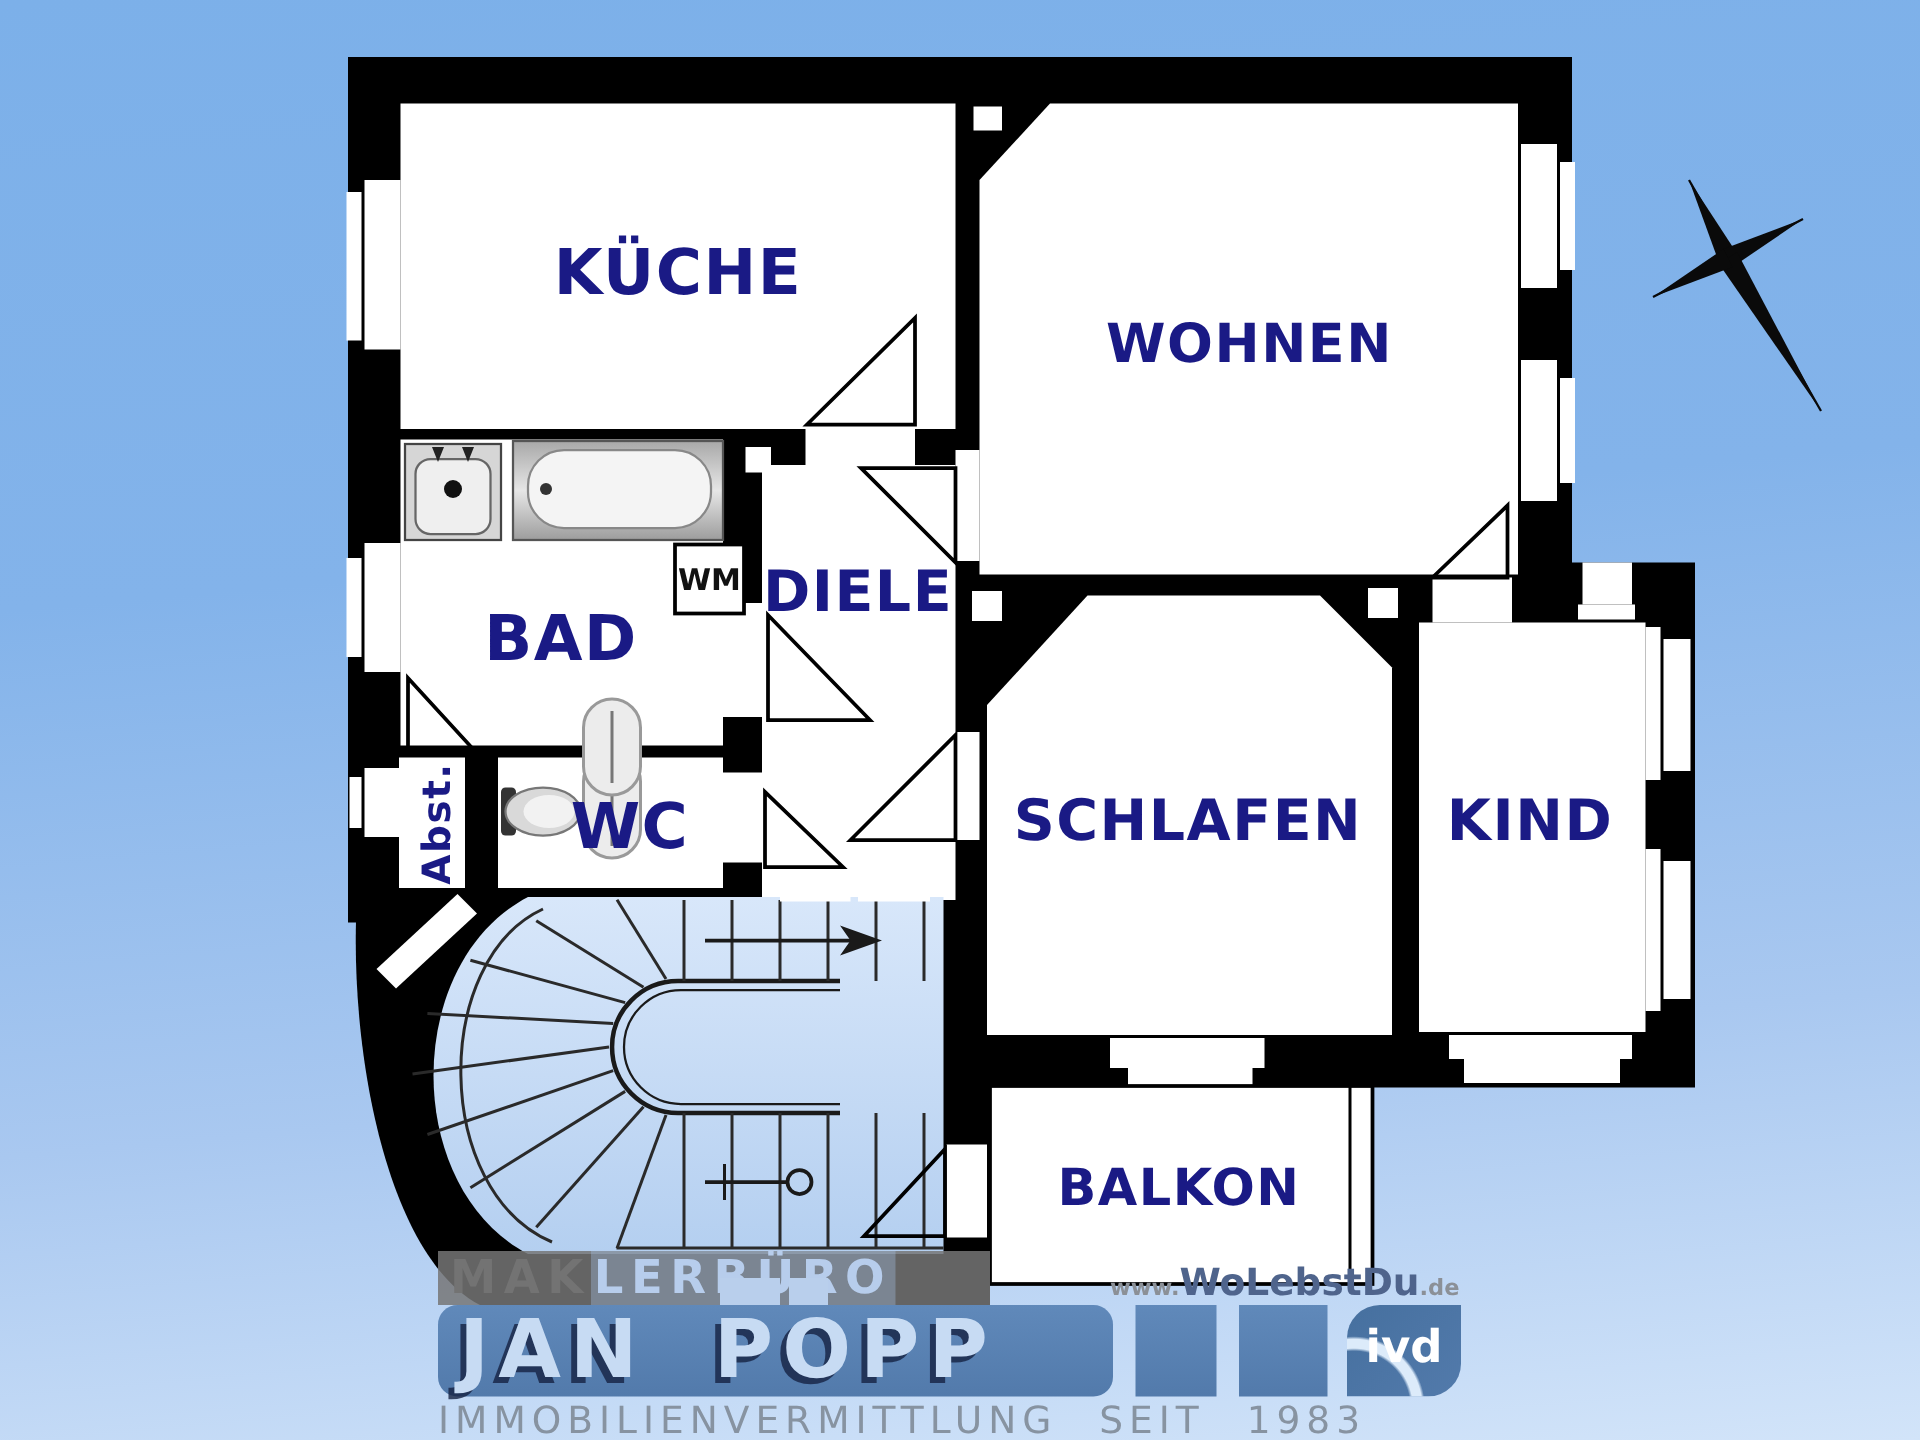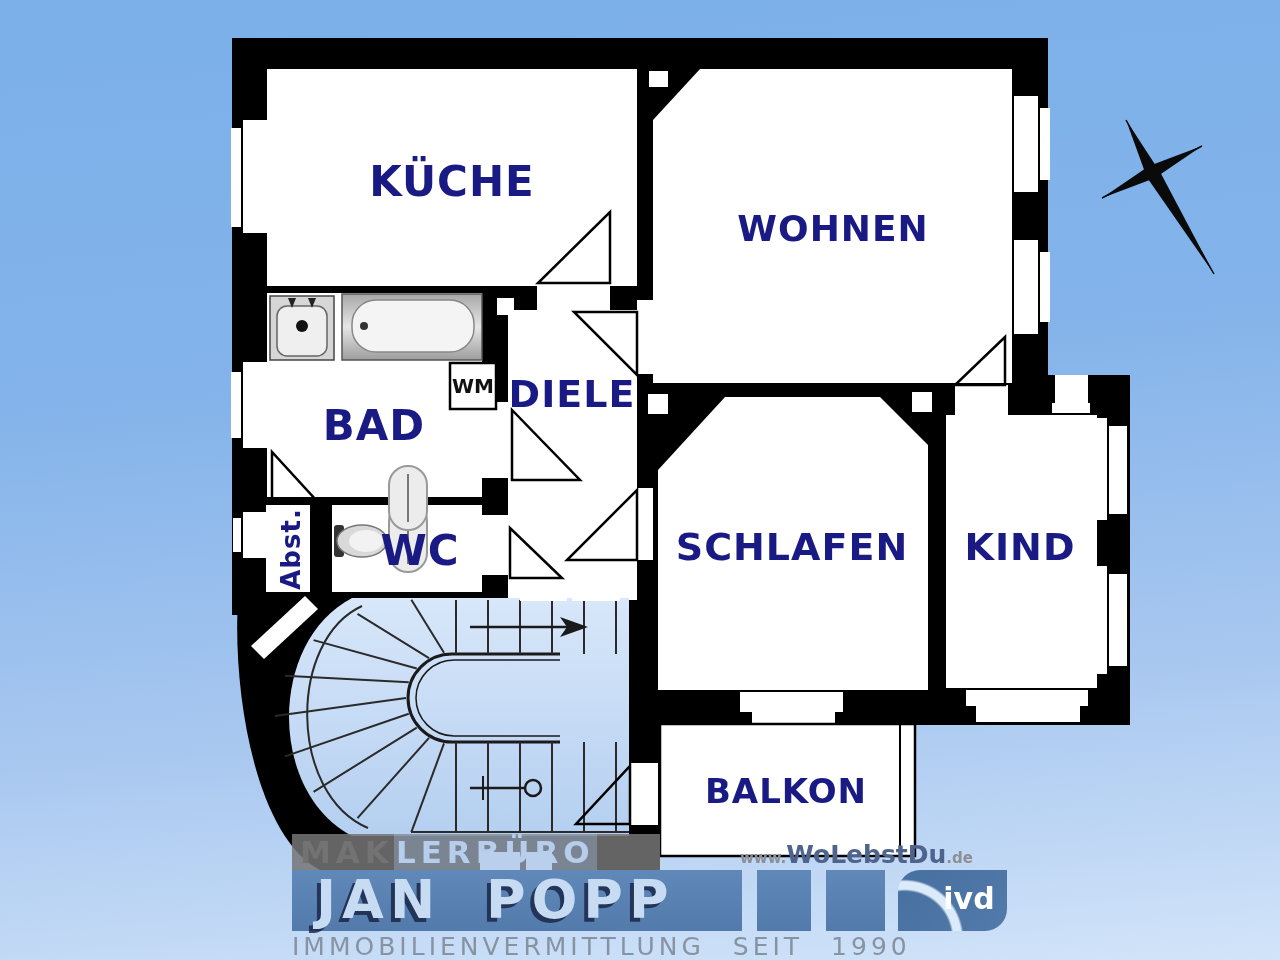--- a/index.html
+++ b/index.html
@@ -29,32 +29,33 @@
   }
   .url .small{font-size:15px;color:#8b9097;font-weight:bold;}
   .url .big{font-size:25px;color:#4f648c;font-weight:bold;}
   .band-blue-seg{
     position:absolute;top:870px;height:61px;
     background:linear-gradient(180deg,#6089ba 0%,#52７aab 100%);
     background:linear-gradient(180deg,#6089ba 0%,#527aab 100%);
   }
   .seg-main{left:292px;width:450px;
     font-size:54px;font-weight:bold;color:#c7dbf3;letter-spacing:6px;word-spacing:20px;
-    line-height:60px;padding-left:24px;box-sizing:border-box;white-space:nowrap;
+    line-height:60px;padding-left:14px;box-sizing:border-box;white-space:nowrap;
     text-shadow:-4px 4px 0 rgba(21,34,66,0.8);
+    border-radius:13px;
   }
   .seg-sq1{left:757px;width:54px;}
   .seg-sq2{left:826px;width:59px;}
   .ivd-tile{
     left:898px;width:76px;
     background:
       radial-gradient(circle at 6% 112%, rgba(220,235,250,0) 38%, #dcebfa 40%, #dcebfa 46%, rgba(220,235,250,0) 48%),
       linear-gradient(135deg,#46709f 0%,#527aab 100%);
     border-radius:22px 0 22px 0;
-    color:#fff;font-size:30px;font-weight:bold;text-align:center;line-height:58px;padding-left:33px;
+    color:#fff;font-size:30px;font-weight:bold;text-align:center;line-height:58px;
   }
   .tagline{
     position:absolute;left:292px;top:932px;width:666px;
     font-size:25px;color:#8793a1;letter-spacing:4px;word-spacing:16px;white-space:nowrap;
   }
 </style>
 </head>
 <body>
 
 <div class="stage">
@@ -235,16 +236,16 @@
 
 <div class="brand">
   <div class="band-gray"><span class="mak">MAK</span><span class="lerbuero">LERBÜRO</span></div>
   <div class="logo-box b1"></div>
   <div class="logo-box b2"></div>
   <div class="url"><span class="small">www.</span><span class="big">WoLebstDu</span><span class="small">.de</span></div>
   <div class="band-blue-seg seg-main"><span>JAN POPP</span></div>
   <div class="band-blue-seg seg-sq1"></div>
   <div class="band-blue-seg seg-sq2"></div>
   <div class="band-blue-seg ivd-tile"><span>ivd</span></div>
-  <div class="tagline">IMMOBILIENVERMITTLUNG SEIT 1990</div>
+  <div class="tagline">IMMOBILIENVERMITTLUNG SEIT 1983</div>
 </div>
 
 </div>
 
 </body></html>

